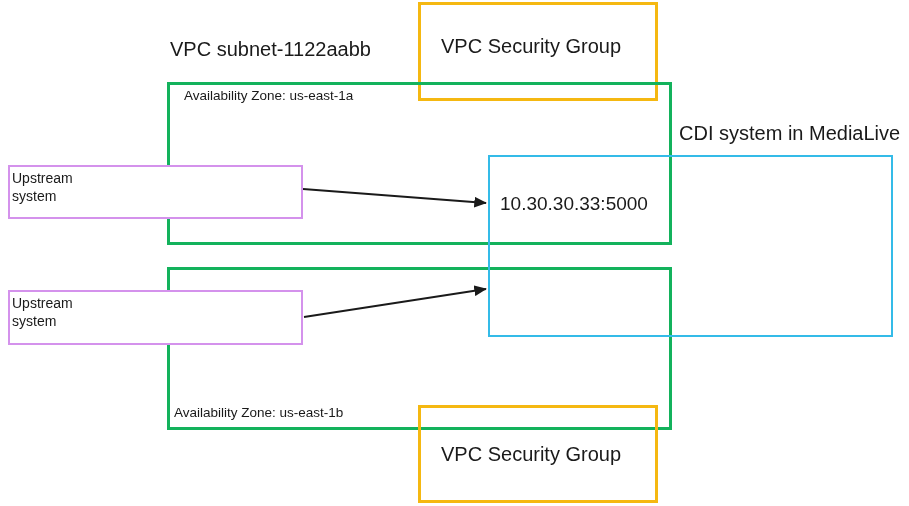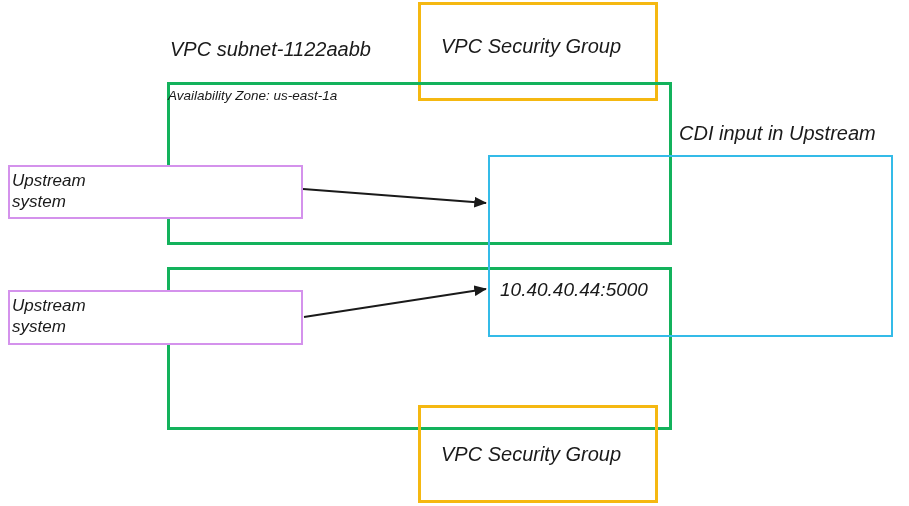--- a/index.html
+++ b/index.html
@@ -7,21 +7,20 @@
     padding: 0;
     background: #ffffff;
   }
   #canvas {
     position: relative;
     width: 909px;
     height: 506px;
     background: #ffffff;
     font-family: "Liberation Sans", sans-serif;
     overflow: hidden;
-    font-style: italic;
   }
   .box {
     position: absolute;
     box-sizing: border-box;
     background: transparent;
   }
   .subnet-box {
     border: 3px solid #13b25c;
   }
   .sg-box {
@@ -43,21 +42,21 @@
   .lbl-big {
     font-size: 20px;
   }
   .lbl-az {
     font-size: 13.5px;
   }
   .lbl-ip {
     font-size: 19px;
   }
   .lbl-upstream {
-    font-size: 17px;
+    font-size: 14px;
     line-height: 1.25;
   }
   svg.arrows {
     position: absolute;
     left: 0;
     top: 0;
     width: 909px;
     height: 506px;
     pointer-events: none;
   }
@@ -88,36 +87,37 @@
   </svg>
 
   <div class="box upstream-box" style="left:8px; top:165px; width:295px; height:54px;"></div>
 
   <div class="box upstream-box" style="left:8px; top:290px; width:295px; height:55px;"></div>
 
   <div class="lbl lbl-big" style="left:170px; top:38px;">VPC subnet-1122aabb</div>
 
   <div class="lbl lbl-big" style="left:441px; top:35px;">VPC Security Group</div>
 
-  <div class="lbl lbl-az" style="left:168px; top:88px;">Availability Zone: us-east-1a</div>
+  <div class="lbl lbl-az" style="left:184px; top:88px;">Availability Zone: us-east-1a</div>
 
-  <div class="lbl lbl-big" style="left:679px; top:122px;">CDI input in Upstream</div>
+  <div class="lbl lbl-big" style="left:679px; top:122px;">CDI system in MediaLive</div>
 
   <div class="lbl lbl-upstream" style="left:12px; top:170px;">
     <div>Upstream</div>
     <div>system</div>
   </div>
 
 
+  <div class="lbl lbl-ip" style="left:500px; top:193px;">10.30.30.33:5000</div>
 
   <div class="lbl lbl-upstream" style="left:12px; top:295px;">
     <div>Upstream</div>
     <div>system</div>
   </div>
 
 
-  <div class="lbl lbl-ip" style="left:500px; top:279px;">10.40.40.44:5000</div>
 
+  <div class="lbl lbl-az" style="left:174px; top:405px;">Availability Zone: us-east-1b</div>
 
 
   <div class="lbl lbl-big" style="left:441px; top:443px;">VPC Security Group</div>
 
 </div>
 
 </body></html>

